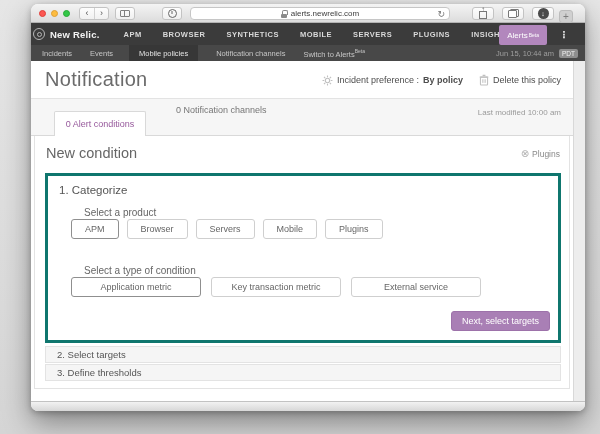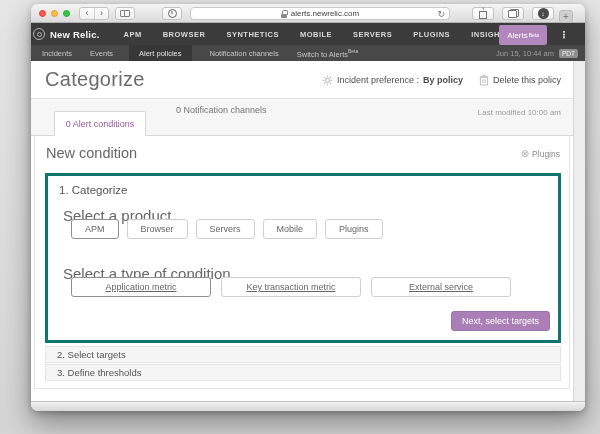--- a/index.html
+++ b/index.html
@@ -107,32 +107,32 @@
   }
   .tab-inactive { position:absolute; left:125px; bottom:13px; height:25px; display:flex; align-items:center; padding:0 20px; color:#767676; font-size:9px; }
   .last-modified { position:absolute; right:12px; top:9px; font-size:8px; color:#9a9a9a; }
   
   .panel { position:absolute; top:75px; left:3px; right:3px; bottom:12px; border:1px solid #e3e3e3; border-top:none; background:#fff; }
   .cond-title { position:absolute; left:11px; top:9px; font-size:14.5px; color:#666; }
   .cancel { position:absolute; right:9px; top:13px; display:flex; align-items:center; gap:3px; font-size:8.5px; color:#8a8a8a; cursor:default; }
   .cancel .circle-x { font-size:10px; color:#b0b0b0; line-height:10px; }
   .box1 { position:absolute; left:10px; top:37px; right:8px; height:170px; border:3px solid #0f766e; }
   .s1-title { position:absolute; left:11px; top:8px; font-size:11.5px; color:#555; }
-  .field-label { position:absolute; left:15px; font-size:15px; color:#666; }
+  .field-label { position:absolute; left:36px; font-size:10px; color:#666; }
   .lbl-product { top:31px; }
   .lbl-type { top:89px; }
   .btnrow { position:absolute; left:23px; display:flex; gap:8px; }
   .row-products { top:43px; }
   .row-types { top:101px; gap:10px; }
   .choice {
     height:20px; padding:0 13px; border:1px solid #cfcfcf; border-radius:3px; background:#fff;
     font-size:9px; color:#666; display:flex; align-items:center; justify-content:center;
     font-family:"Liberation Sans","DejaVu Sans",sans-serif; cursor:default;
   }
-  .choice.wide { width:140px; padding:0;text-decoration:underline; }
+  .choice.wide { width:130px; padding:0; }
   .choice.selected { border-color:#8f8f8f; }
   .next-btn {
     position:absolute; right:8px; bottom:9px; height:20px; padding:0 10px;
     background:#a97fb5; border:1px solid #9d72aa; border-radius:3px; color:#fff; font-size:9px;
     display:flex; align-items:center; font-family:"Liberation Sans","DejaVu Sans",sans-serif; cursor:default;
   }
   .stepbar {
     position:absolute; left:10px; right:8px; height:17px; background:#f5f5f5;
     border:1px solid #e3e3e3; display:flex; align-items:center; padding-left:11px;
     font-size:9.5px; color:#555; cursor:default;text-align:center;
@@ -202,37 +202,37 @@
     <span class="alerts-badge">
       <span>Alerts</span>
         <sup>Beta</sup>
     </span>
     <span class="kebab">⋮</span>
   </div>
 
   <div class="subnav">
     <span class="subnav-item">Incidents</span>
     <span class="subnav-item">Events</span>
-    <span class="subnav-item active">Alert policies</span>
+    <span class="subnav-item active">Mobile policies</span>
     <span class="subnav-item">Notification channels</span>
     <span class="subnav-item">
       <span>Switch to Alerts</span><sup>Beta</sup>
     </span>
     <span class="subnav-right">
       <span>Jun 15, 10:44 am</span>
       <span class="tz-badge">PDT</span>
     </span>
   </div>
 
   <div class="page">
     <div class="scrollbar"></div>
     <div class="page-inner">
 
       <div class="page-header">
-        <div class="page-title">Categorize</div>
+        <div class="page-title">Notification</div>
         <div class="header-meta">
           <span class="meta-item">
             <svg width="11" height="11" viewBox="0 0 20 20">
               <circle cx="10" cy="10" r="4" fill="none" stroke="#c0c0c0" stroke-width="2"></circle>
               <g stroke="#c0c0c0" stroke-width="2">
                 <line x1="10" y1="1" x2="10" y2="4"></line>
                   <line x1="10" y1="16" x2="10" y2="19"></line>
                 <line x1="1" y1="10" x2="4" y2="10"></line>
                   <line x1="16" y1="10" x2="19" y2="10"></line>
                 <line x1="3.6" y1="3.6" x2="5.8" y2="5.8"></line>

